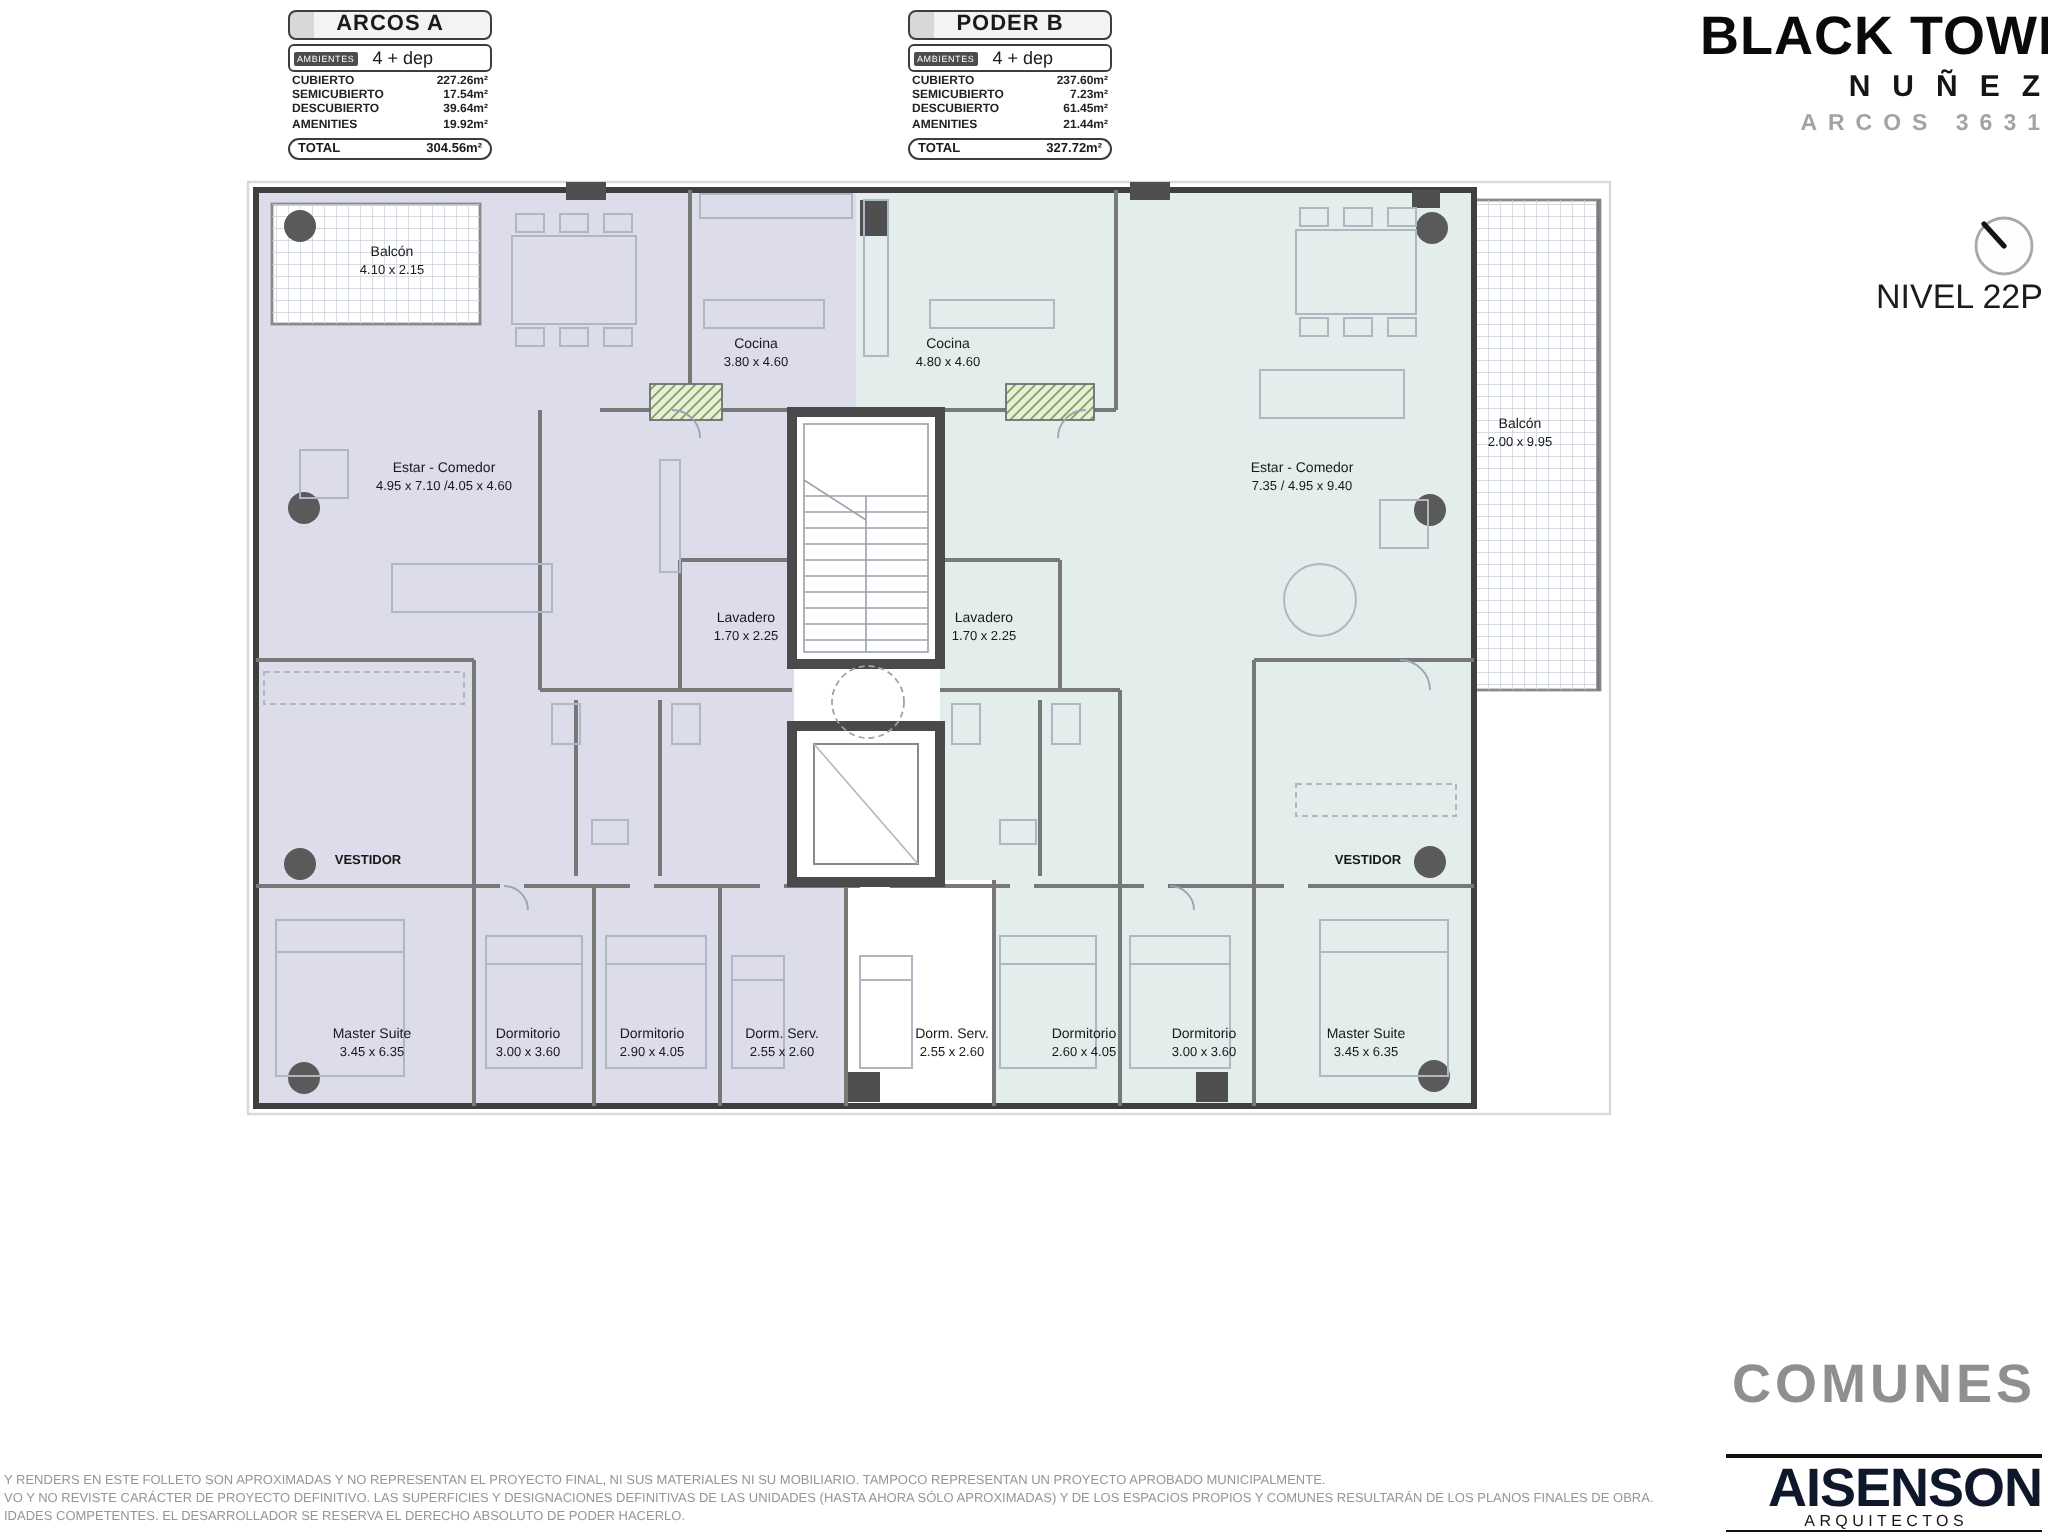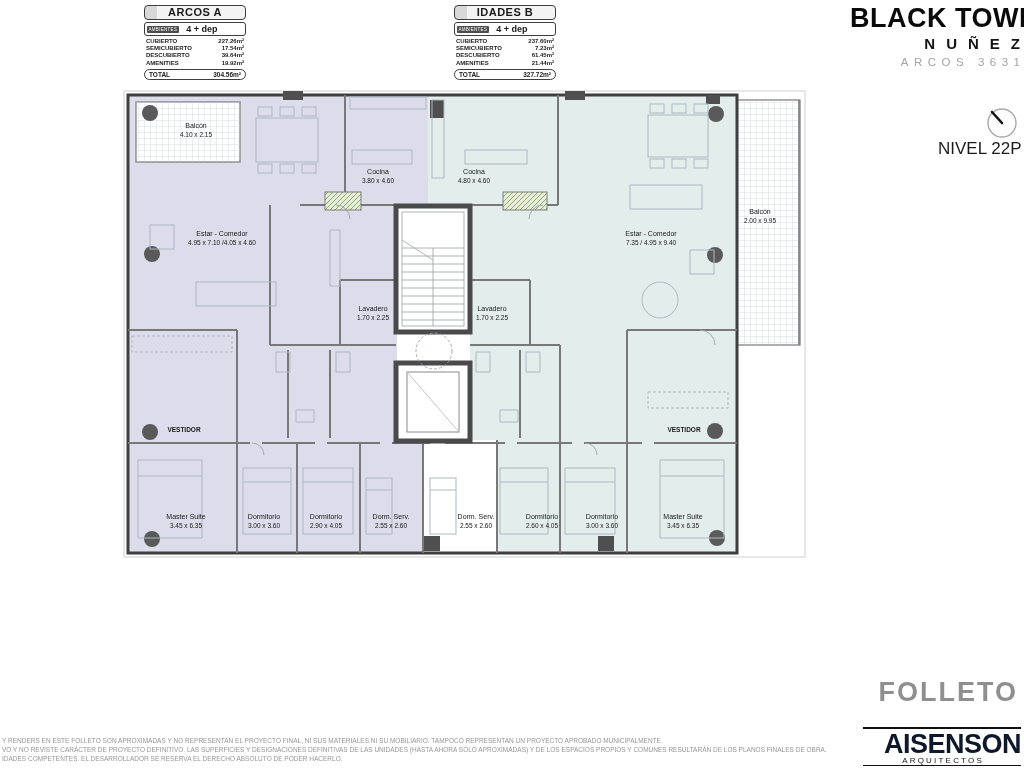--- a/index.html
+++ b/index.html
@@ -8,31 +8,31 @@
   .abs{position:absolute;}
   svg text{font-family:"Liberation Sans",sans-serif;}
 
   
   .unit-table{position:absolute;top:5px;width:102px;}
   #tableA{left:144px;} #tableB{left:454px;}
   .ut-header{border:1.6px solid #3d3d3d;border-radius:4px;background:linear-gradient(to right,#d8d8d8 0 12px,#f3f3f3 12px);
              text-align:center;font-weight:bold;font-size:11px;line-height:13px;letter-spacing:.5px;}
   .ut-amb{border:1.2px solid #3d3d3d;border-radius:3px;margin-top:2px;display:flex;align-items:center;height:12px;}
   .ut-amb-label{background:#4c4c4c;color:#fff;font-size:4.5px;padding:1px 2px;margin-left:1.5px;border-radius:1px;letter-spacing:.3px;}
-  .ut-amb-val{font-weight:bold;font-size:9px;margin-left:7px;}
+  .ut-amb-val{font-weight:normal;font-size:9px;margin-left:7px;}
   .ut-rows{padding:2px 2px 1px 2px;}
   .ut-row{display:flex;justify-content:space-between;font-size:6px;line-height:7.2px;font-weight:bold;color:#222;}
   .ut-total{border:1.2px solid #3d3d3d;border-radius:6px;display:flex;justify-content:space-between;
             font-size:6.5px;font-weight:bold;padding:1px 4px;margin-top:1px;}
 
   
   #brandblock{position:absolute;right:4px;top:4px;width:170px;text-align:right;}
   .bt-title{font-size:27px;font-weight:bold;color:#0a0a0a;line-height:29px;letter-spacing:.5px;white-space:nowrap;}
   .bt-sub{font-size:15px;font-weight:bold;letter-spacing:11px;margin-right:-11px;color:#151515;line-height:22px;white-space:nowrap;}
-  .bt-addr{font-size:11.5px;font-weight:normal;letter-spacing:5.5px;margin-right:-5.5px;color:#a3a3a3;line-height:15px;white-space:nowrap;}
+  .bt-addr{font-size:11.5px;font-weight:bold;letter-spacing:5.5px;margin-right:-5.5px;color:#a3a3a3;line-height:15px;white-space:nowrap;}
   #nivel{position:absolute;left:938px;top:139px;font-size:17px;color:#1c1c1c;}
 
   
   .disc-line{position:absolute;left:2px;font-size:6.5px;color:#969696;white-space:nowrap;}
   #landvest{position:absolute;right:6px;top:677px;font-size:27px;font-weight:bold;letter-spacing:2px;color:#8f8f8f;}
   #ais-line-top{position:absolute;right:3px;top:727px;width:158px;border-top:2px solid #101010;}
   #aisenson{position:absolute;right:3px;top:729px;width:158px;text-align:right;}
   #aisenson .big{font-size:27px;font-weight:bold;color:#0f172a;line-height:31px;letter-spacing:-.5px;}
   #aisenson .sub{font-size:8px;letter-spacing:2.2px;margin-right:-2.2px;color:#141414;margin-top:-4px;text-align:center;}
   #ais-line-bot{position:absolute;right:3px;top:765px;width:158px;border-top:1.5px solid #101010;}
@@ -266,21 +266,21 @@
         <span class="val">19.92m²</span>
       </div>
     </div>
     <div class="ut-total">
       <span>TOTAL</span>
       <span>304.56m²</span>
     </div>
   </div>
 
   <div class="unit-table" id="tableB">
-    <div class="ut-header">IDADES B</div>
+    <div class="ut-header">PODER B</div>
     <div class="ut-amb">
       <span class="ut-amb-label">AMBIENTES</span>
       <span class="ut-amb-val">4 + dep</span>
     </div>
     <div class="ut-rows">
       <div class="ut-row">
         <span class="lbl">CUBIERTO</span>
         <span class="val">237.60m²</span>
       </div>
       <div class="ut-row">
@@ -311,21 +311,21 @@
   <svg class="abs" style="left:985px;top:106px" width="34" height="34" viewBox="0 0 34 34">
     <circle cx="17" cy="17" r="14" fill="#fefefe" stroke="#a9a9a9" stroke-width="1.4"></circle>
     <line x1="17" y1="17" x2="7" y2="6" stroke="#141414" stroke-width="2.6" stroke-linecap="round"></line>
   </svg>
   <div id="nivel">NIVEL 22P</div>
 
   <div class="disc-line" style="top:737px">Y RENDERS EN ESTE FOLLETO SON APROXIMADAS Y NO REPRESENTAN EL PROYECTO FINAL, NI SUS MATERIALES NI SU MOBILIARIO. TAMPOCO REPRESENTAN UN PROYECTO APROBADO MUNICIPALMENTE.</div>
   <div class="disc-line" style="top:746px">VO Y NO REVISTE CARÁCTER DE PROYECTO DEFINITIVO. LAS SUPERFICIES Y DESIGNACIONES DEFINITIVAS DE LAS UNIDADES (HASTA AHORA SÓLO APROXIMADAS) Y DE LOS ESPACIOS PROPIOS Y COMUNES RESULTARÁN DE LOS PLANOS FINALES DE OBRA.</div>
   <div class="disc-line" style="top:755px">IDADES COMPETENTES. EL DESARROLLADOR SE RESERVA EL DERECHO ABSOLUTO DE PODER HACERLO.</div>
 
-  <div id="landvest">FOLLETO</div>
+  <div id="landvest">COMUNES</div>
   <div id="ais-line-top"></div>
   <div id="aisenson">
     <div class="big">AISENSON</div>
     <div class="sub">ARQUITECTOS</div>
   </div>
   <div id="ais-line-bot"></div>
 
 </div>
 
 </body></html>

